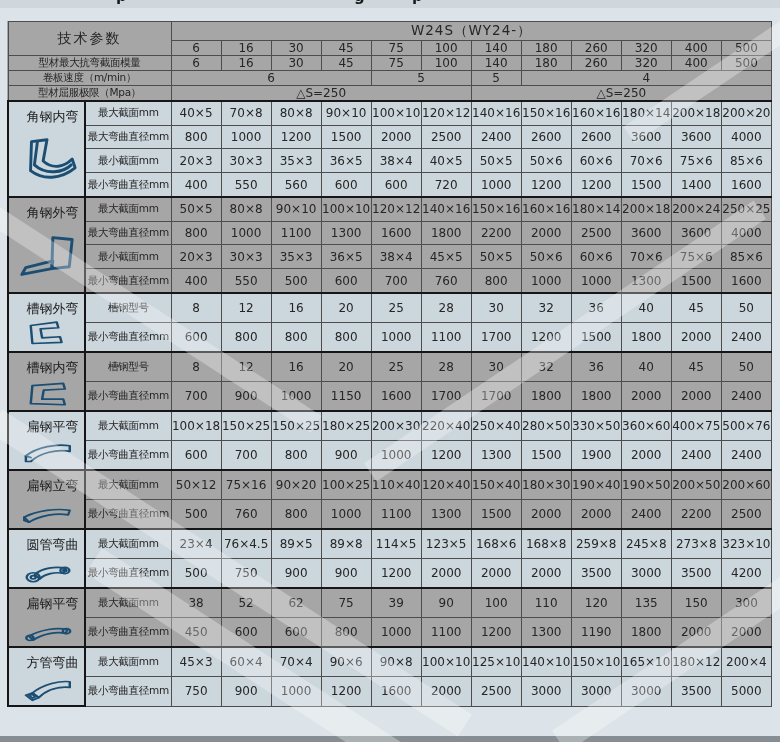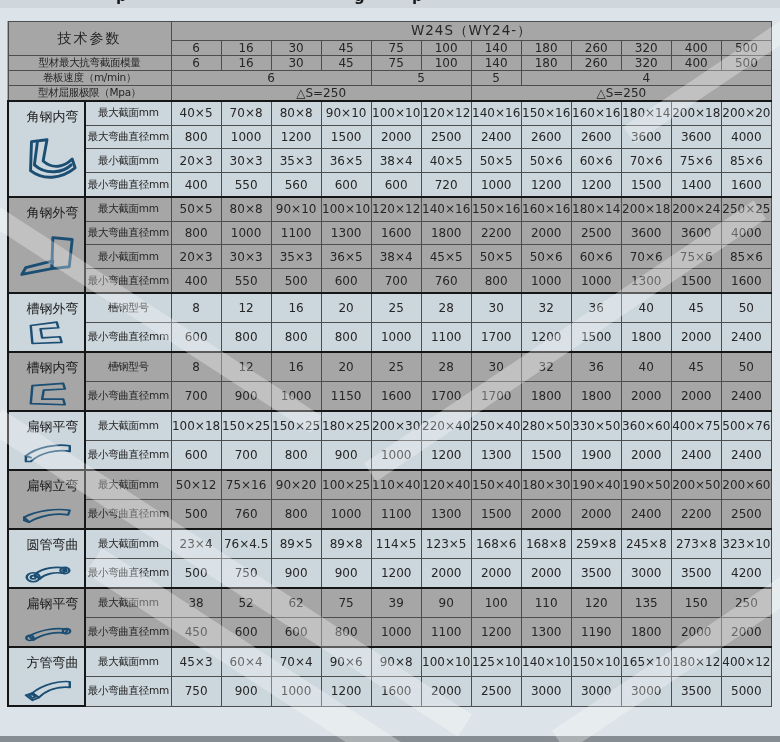--- a/index.html
+++ b/index.html
@@ -447,21 +447,21 @@
         <td>52</td>
         <td>62</td>
         <td>75</td>
         <td>39</td>
         <td>90</td>
         <td>100</td>
         <td>110</td>
         <td>120</td>
         <td>135</td>
         <td>150</td>
-        <td>250</td>
+        <td>300</td>
       </tr>
       <tr class="sec-grey">
         <td class="rowlabel">最小弯曲直径mm</td>
         <td>450</td>
         <td>600</td>
         <td>600</td>
         <td>800</td>
         <td>1000</td>
         <td>1100</td>
         <td>1200</td>
@@ -485,21 +485,21 @@
         <td>60×4</td>
         <td>70×4</td>
         <td>90×6</td>
         <td>90×8</td>
         <td>100×10</td>
         <td>125×10</td>
         <td>140×10</td>
         <td>150×10</td>
         <td>165×10</td>
         <td>180×12</td>
-        <td>400×12</td>
+        <td>200×4</td>
       </tr>
       <tr class="sec-light">
         <td class="rowlabel">最小弯曲直径mm</td>
         <td>750</td>
         <td>900</td>
         <td>1000</td>
         <td>1200</td>
         <td>1600</td>
         <td>2000</td>
         <td>2500</td>

